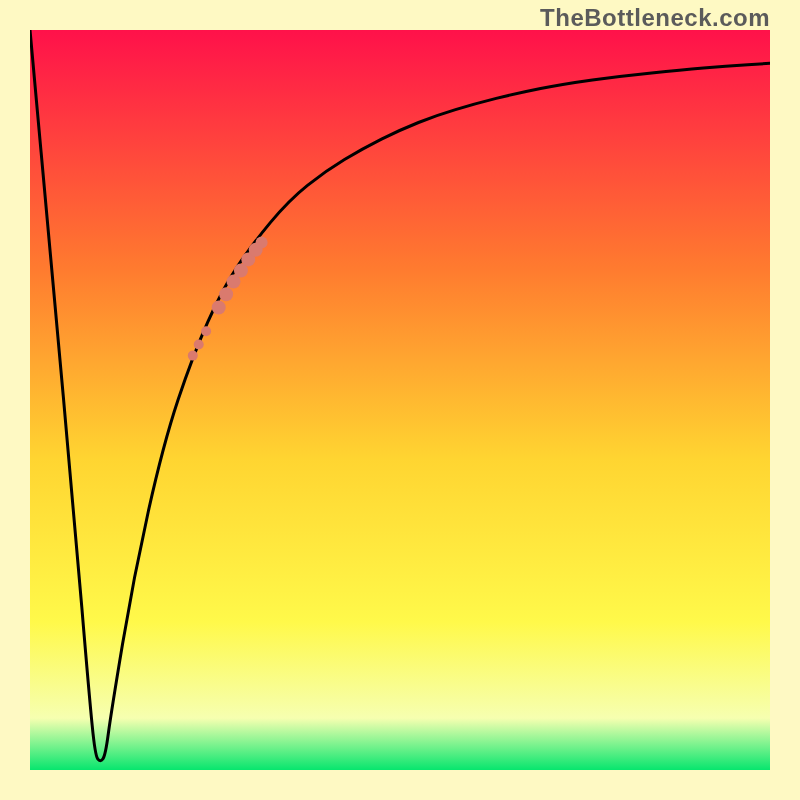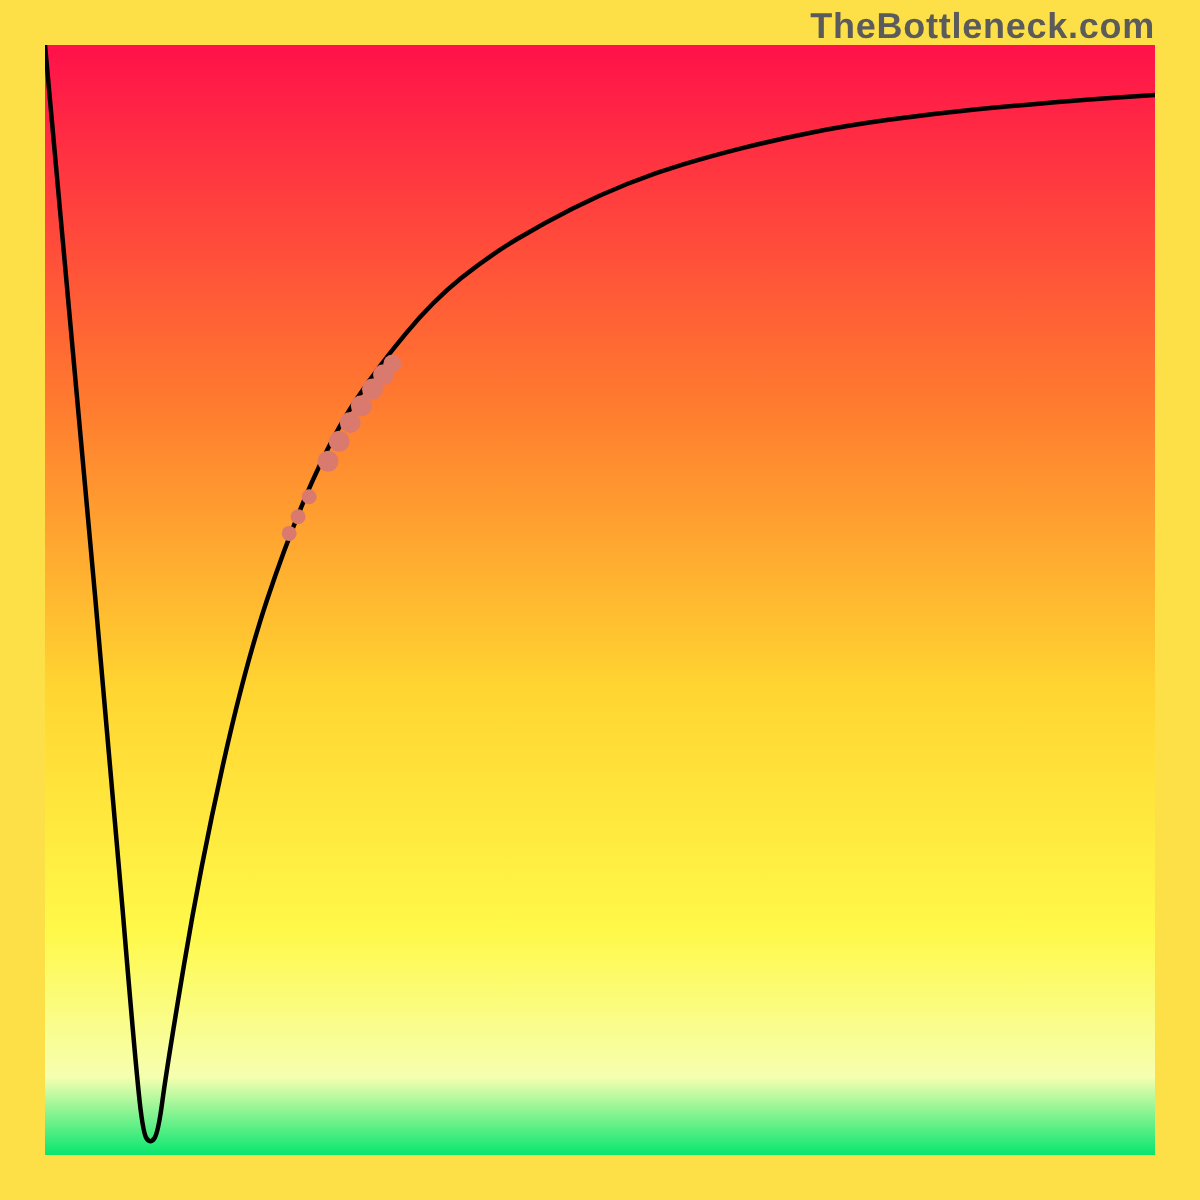--- a/index.html
+++ b/index.html
@@ -8,21 +8,21 @@
     width: 800px;
     height: 800px;
     background: #000;
     overflow: hidden;
     font-family: Arial, Helvetica, sans-serif;
   }
   .frame {
     position: relative;
     width: 800px;
     height: 800px;
-    background: #fde047;
+    background: #fef9c3;
   }
   .plot {
     position: absolute;
     left: 30px;
     top: 30px;
     width: 740px;
     height: 740px;
   }
   .watermark {
     position: absolute;

